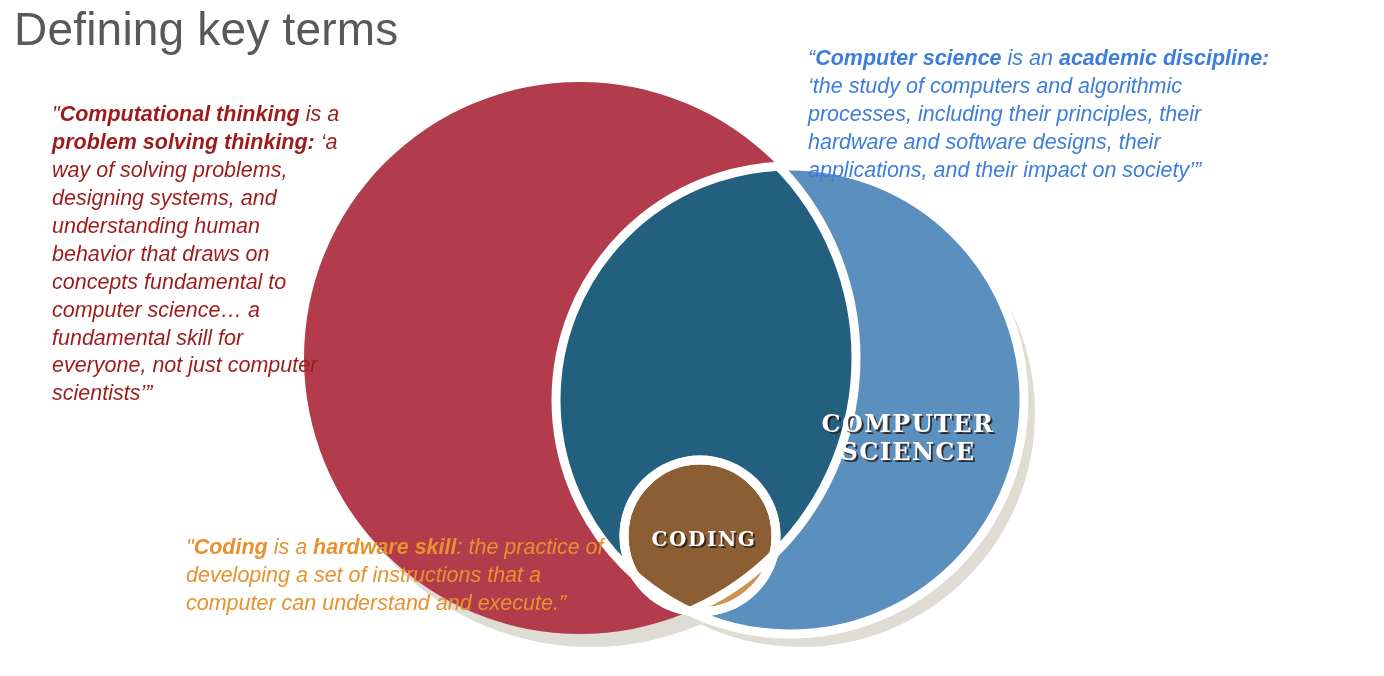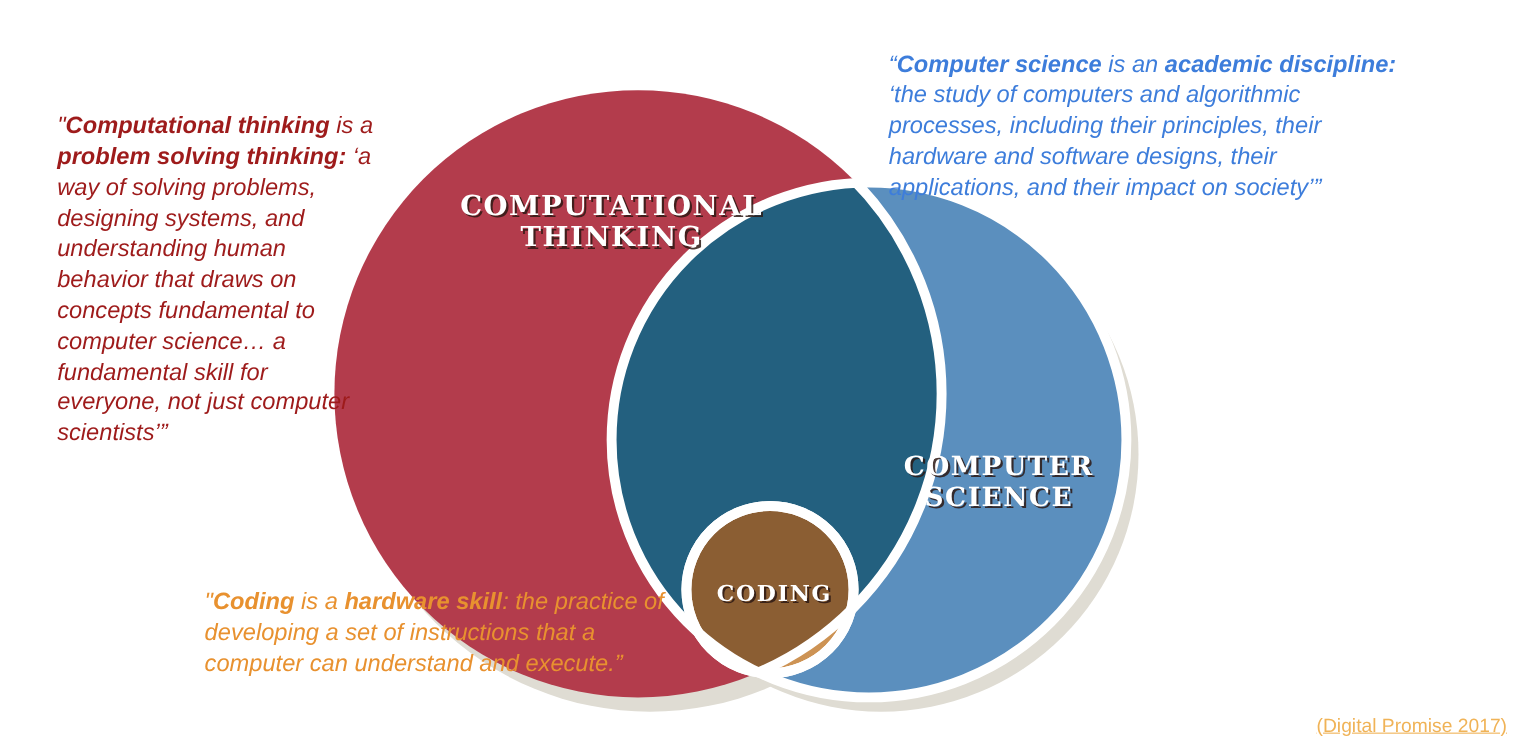--- a/index.html
+++ b/index.html
@@ -73,20 +73,21 @@
     text-decoration:underline;
     display:block;
     cursor:pointer;
   }
 </style>
 </head>
 <body>
 
 <div id="stage">
 
+  <div id="page-title">Defining key terms</div>
 
   <svg id="venn" viewBox="0 0 1384 676" xmlns="http://www.w3.org/2000/svg">
     <defs>
 
       <clipPath id="clip-red">
         <circle cx="580" cy="358" r="276"></circle>
       </clipPath>
 
       <clipPath id="clip-blue">
         <circle cx="790" cy="400" r="234"></circle>
@@ -121,37 +122,34 @@
       <circle cx="700" cy="536" r="76"></circle>
     </g>
 
     <g clip-path="url(#clip-blue)">
       <circle cx="580" cy="358" r="276" fill="none" stroke="#FFFFFF" stroke-width="9"></circle>
     </g>
 
     <circle cx="700" cy="536" r="76" fill="none" stroke="#FFFFFF" stroke-width="9"></circle>
   </svg>
 
-  <div class="venn-label" id="label-ct">COMPUTATIONAL
-THINKING</div>
 
   <div class="venn-label" id="label-cs">COMPUTER
 SCIENCE</div>
 
   <div class="venn-label" id="label-coding">CODING</div>
 
   <div class="quote" id="quote-ct">
     <span>"</span><b>Computational thinking</b><span> is a </span><b>problem solving thinking:</b><span>  ‘a way of solving problems, designing systems, and understanding human behavior that draws on concepts fundamental to computer science… a fundamental skill for everyone, not just computer scientists’”</span>
   </div>
 
   <div class="quote" id="quote-cs">
     <span>“</span><b>Computer science</b><span> is an </span><b>academic discipline:</b><span>  ‘the study of computers and algorithmic processes, including their principles, their hardware and software designs, their applications, and their impact on society’”</span>
   </div>
 
   <div class="quote" id="quote-coding">
     <span>"</span><b>Coding</b><span> is a </span><b>hardware skill</b><span>:  the practice of developing a set of instructions that a computer can understand and execute.”</span>
   </div>
 
   <div id="citations">
-    <a>(Digital Promise 2017)</a>
   </div>
 
 </div>
 
 </body></html>

